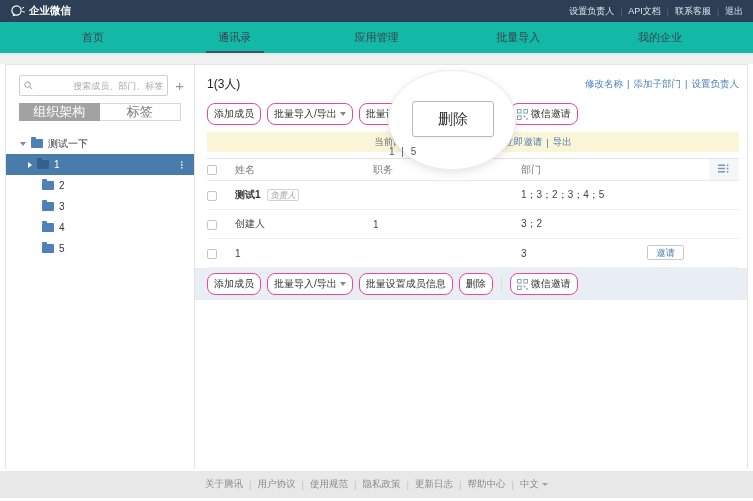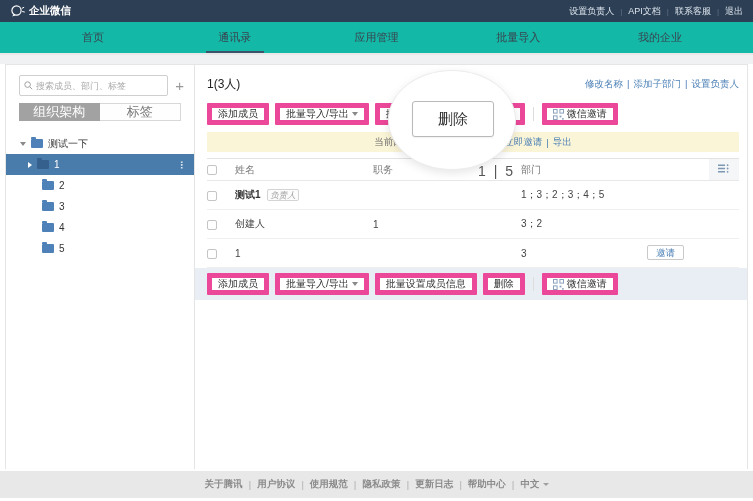--- a/index.html
+++ b/index.html
@@ -28,21 +28,21 @@
 
   
   .wrapper { display:flex; margin:0 5px; height:405px; background:#fff;
              border:1px solid #e5e5e5; border-bottom:none; }
 
   
   .sidebar { width:189px; border-right:1px solid #e4e4e4; padding-top:10px; flex:none; }
   .search-row { display:flex; align-items:center; gap:7px; padding:0 10px 0 13px; }
   .search-box { flex:1; height:21px; border:1px solid #cfcfcf; border-radius:2px;
                 display:flex; align-items:center; gap:3px; padding:0 4px; background:#fff; }
-  .search-box input { border:none; outline:none; width:100%; font-size:9px; color:#333; background:transparent; }
+  .search-box input { border:none; outline:none; width:100%; font-size:9px; color:#333; background:transparent;text-align:right; }
   .search-box input::placeholder { color:#aaa; }
   .plus { color:#999; font-size:15px; line-height:1; cursor:pointer; }
   .side-tabs { display:flex; margin:7px 13px 0 13px; }
   .side-tab { flex:1; height:18px; display:flex; align-items:center; justify-content:center;
               font-size:13px; cursor:pointer; }
   .side-tab.active { background:#a2a2a2; color:#fff; }
   .side-tab.inactive { background:#fefefe; color:#777; border:1px solid #d8d8d8; border-left:none; }
   .tree { margin-top:12px; font-size:10px; color:#333; }
   .tree-row { height:21px; display:flex; align-items:center; gap:5px; padding-left:14px; cursor:pointer; }
   .tree-row.selected { background:#4a7cab; color:#fff; padding-left:22px; }
@@ -57,21 +57,21 @@
   .tree-row.selected .folder { background:#35608d; }
   .more-dots { margin-left:auto; margin-right:8px; color:#d7e4f0; font-size:9px; font-weight:bold; }
 
   
   .main { flex:1; padding:8px 8px 0 12px; position:relative; min-width:0; }
   .main-head { display:flex; justify-content:space-between; align-items:center; height:22px; }
   .main-title { font-size:12px; color:#222; }
   .head-links { display:flex; gap:4px; font-size:9.5px; }
   .head-links a, .hsep { color:#4a7fb5; cursor:pointer; }
   .btn-row { display:flex; align-items:center; gap:6px; margin-top:8px; }
-  .btn { height:22px; padding:0 6px; background:#fff; border:5px solid #ec4899; border-radius:1px;
+  .btn { height:22px; padding:0 6px; background:#fff; border:1px solid #ec4899; border-radius:8px;
          font-size:10px; color:#333; display:flex; align-items:center; gap:3px;
          cursor:pointer; white-space:nowrap; }
   .caret { width:0; height:0; border-left:3px solid transparent; border-right:3px solid transparent;
            border-top:4px solid #888; }
   .btn-divider { width:1px; height:14px; background:#ddd; margin:0 2px; }
   .notice { margin-top:7px; height:20px; background:#fbf5d8; display:flex; align-items:center;
             justify-content:center; font-size:9.5px; color:#6b6b6b; }
   .notice .gap { width:92px; }
   .notice a { color:#4a7fb5; cursor:pointer; }
   .nsep { margin:0 4px; color:#4a7fb5; }
@@ -94,26 +94,26 @@
                     display:flex; align-items:center; gap:6px; }
 
   
   .magnifier { position:absolute; left:388px; top:70px; width:128px; height:100px;
                background:#fff; border-radius:50%; border:1px solid #ececec;
                box-shadow:0 3px 10px rgba(0,0,0,0.10); z-index:40; }
   .mag-btn { position:absolute; left:23px; top:30px; width:82px; height:36px; background:#fff;
              border:1px solid #b9b9b9; border-radius:3px; display:flex; align-items:center;
              justify-content:center; font-size:15px; color:#333; cursor:pointer;
              box-shadow:0 1px 2px rgba(0,0,0,0.06); }
-  .mag-frag { position:absolute; left:0; right:0; top:92px; text-align:right; font-size:14px;
+  .mag-frag { position:absolute; left:0; right:0; top:75px; text-align:left; font-size:10px;
               color:#555; filter:blur(0.7px); letter-spacing:2px; }
 
   
   .footer { margin-top:2px; height:27px; background:#e8e8e8; display:flex; align-items:center;
-            justify-content:center; gap:6px; font-size:9.5px; color:#8b8b8b;font-weight:bold; }
+            justify-content:center; gap:6px; font-size:9.5px; color:#8b8b8b; }
   .footer a { color:#8b8b8b; cursor:pointer; }
   .fsep { color:#c2c2c2; }
   .lang { display:flex; align-items:center; gap:3px; cursor:pointer; }
   .caret-sm { width:0; height:0; border-left:3px solid transparent; border-right:3px solid transparent;
               border-top:3.5px solid #a0a0a0; }
 </style>
 </head>
 <body>
 
 <div class="topbar">

